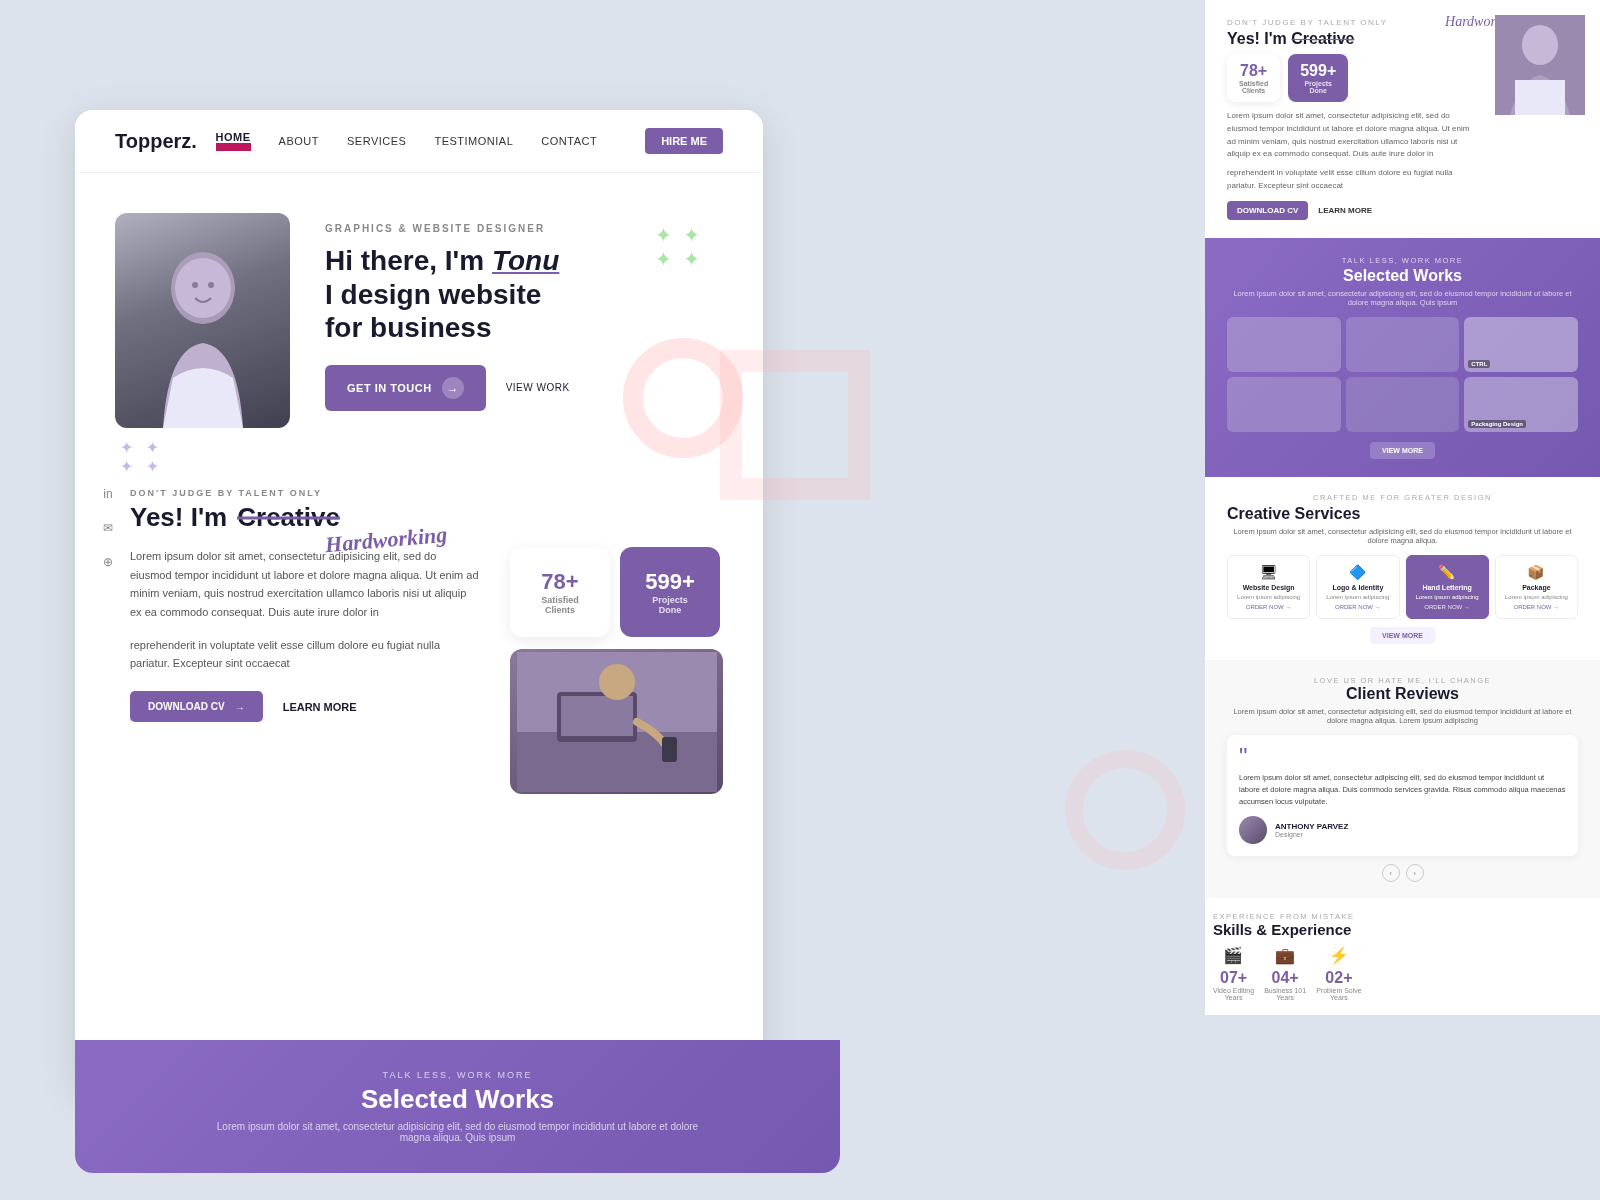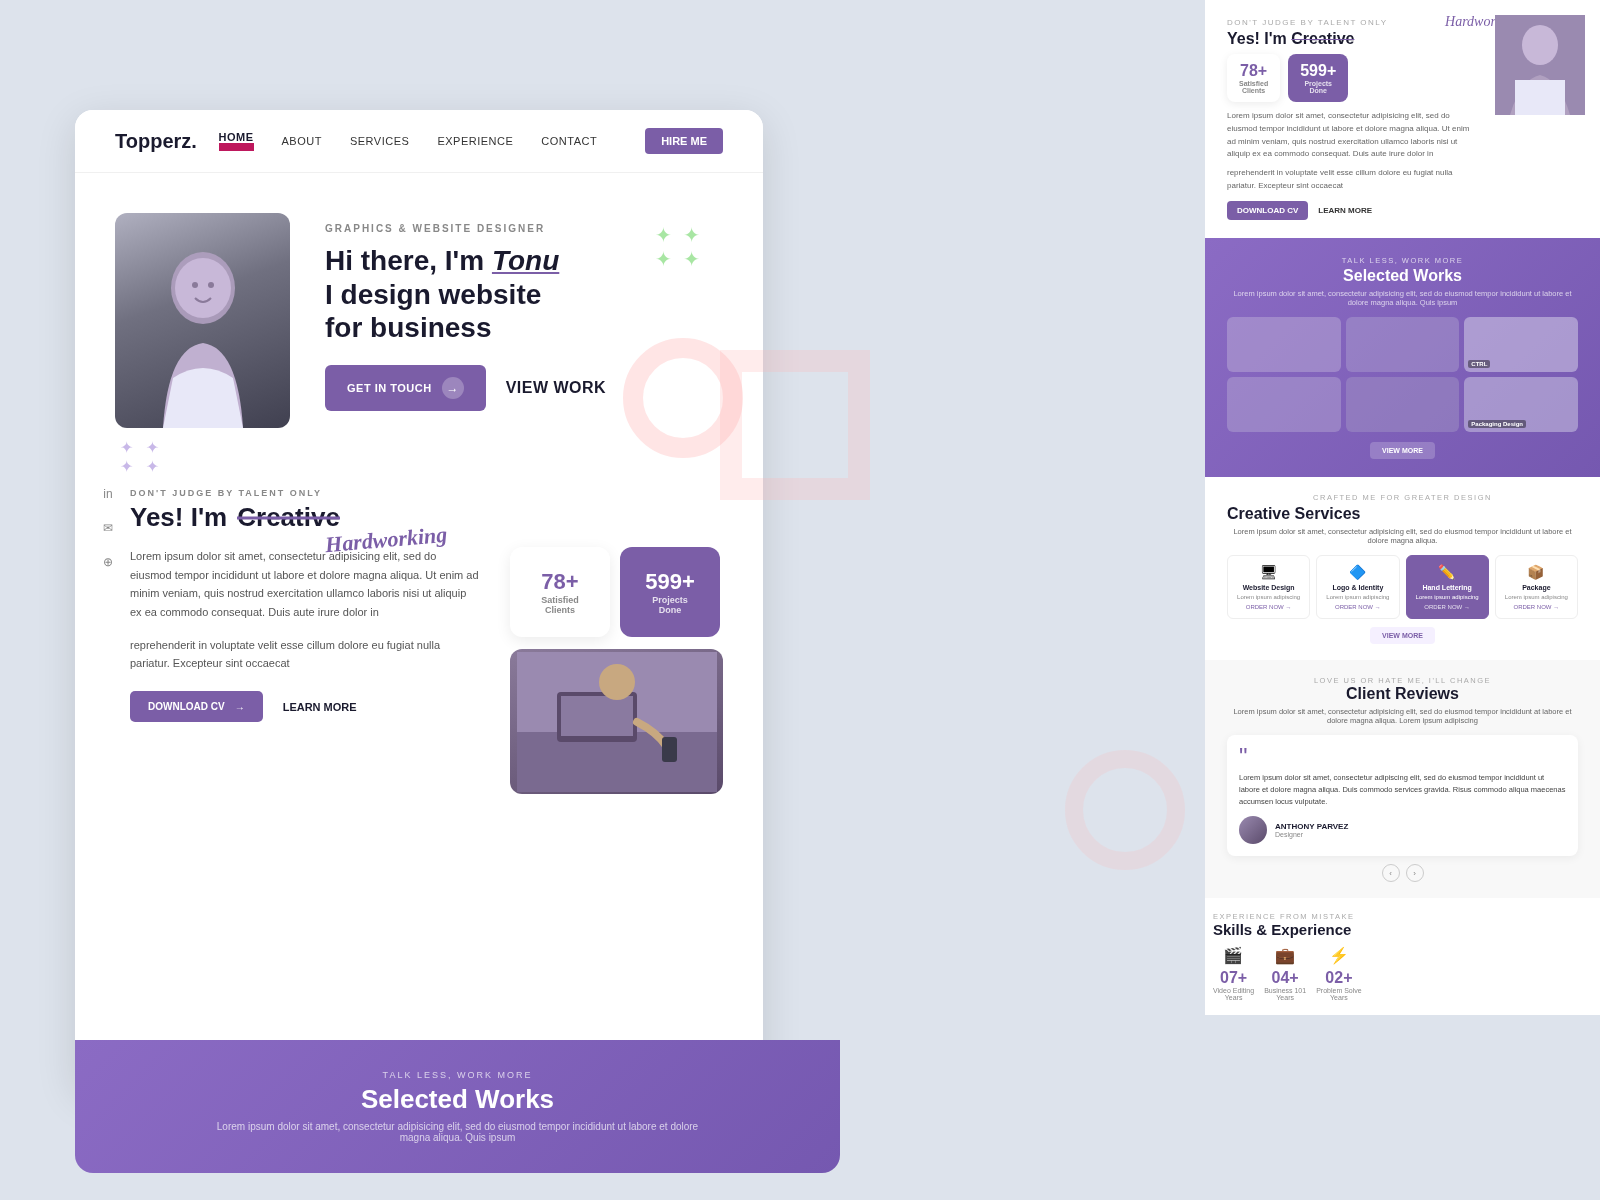--- a/index.html
+++ b/index.html
@@ -160,22 +160,22 @@
       background: rgba(255,255,255,0.25);
       border-radius: 50%;
       width: 22px;
       height: 22px;
       display: flex;
       align-items: center;
       justify-content: center;
       font-size: 12px;
     }
     .btn-link {
-      font-size: 16px;
-      font-weight: 700;
+      font-size: 10px;
+      font-weight: 400;
       color: #1a1a2e;
       text-decoration: none;
       letter-spacing: 0.5px;
     }
 
     
     .deco-dots-green {
       position: absolute;
       top: 50px;
       right: 60px;
@@ -713,21 +713,21 @@
 <body>
 
 <div class="main-card">
 
   <nav class="nav">
     <span class="nav-logo">Topperz.</span>
     <div class="nav-links">
       <a class="nav-link active">HOME</a>
       <a class="nav-link">ABOUT</a>
       <a class="nav-link">SERVICES</a>
-      <a class="nav-link">EXPERIENCE</a>
+      <a class="nav-link">TESTIMONIAL</a>
       <a class="nav-link">CONTACT</a>
       <button class="nav-hire-btn">HIRE ME</button>
     </div>
   </nav>
 
   <div class="hero-section">
 
     <span class="deco-dots-purple">✦ ✦<br>✦ ✦</span>
     <span class="deco-dots-green">✦ ✦<br>✦ ✦</span>
     <div class="deco-circle-pink"></div>

